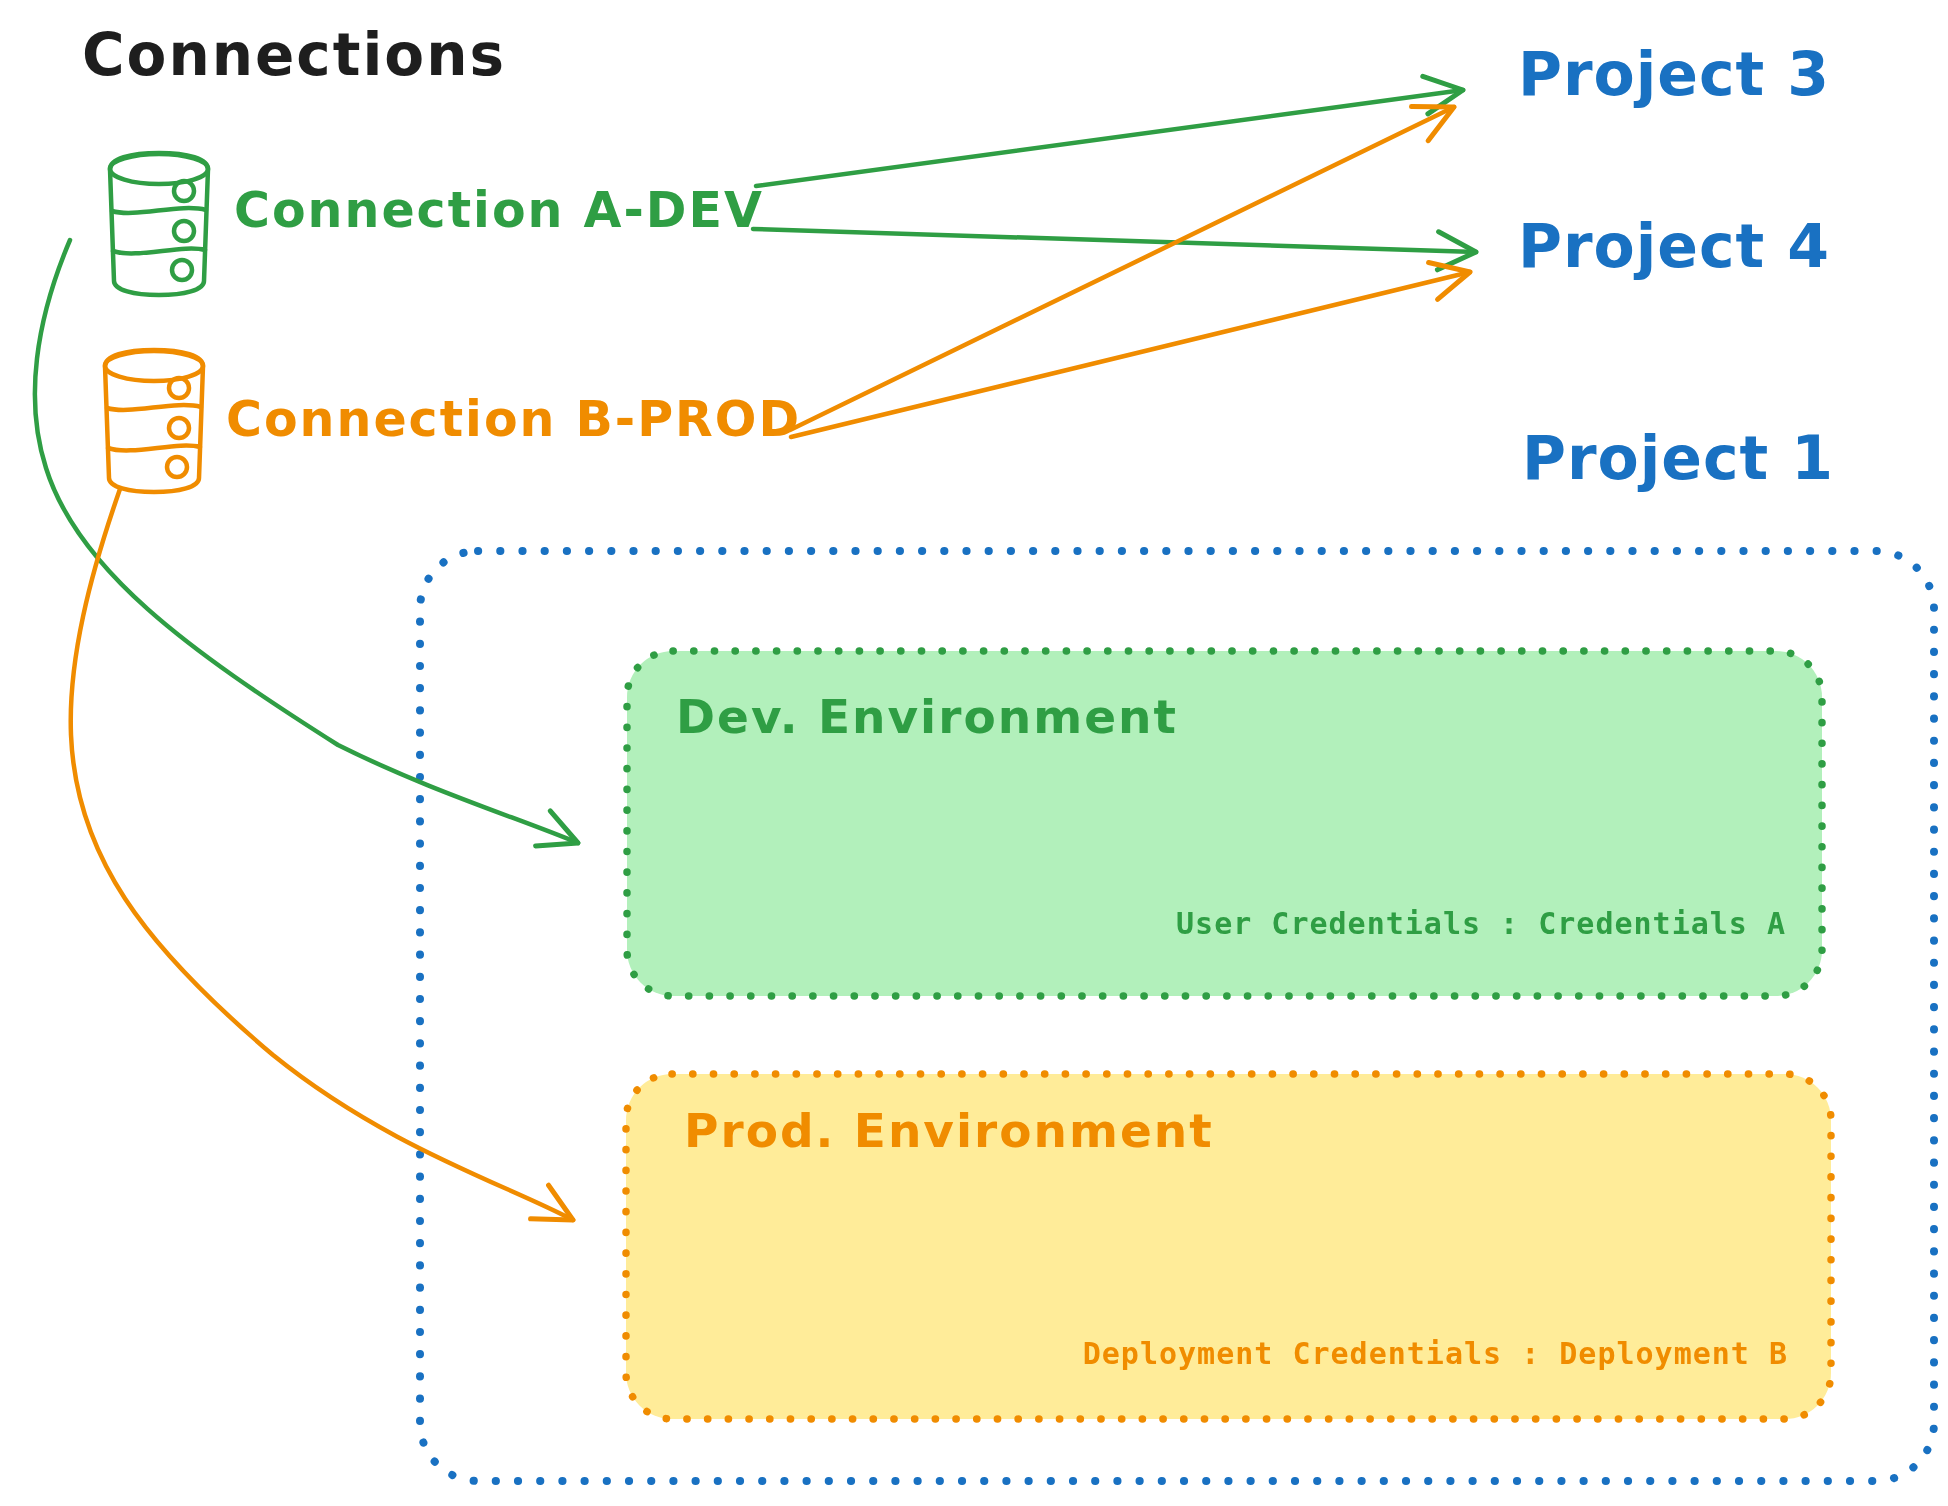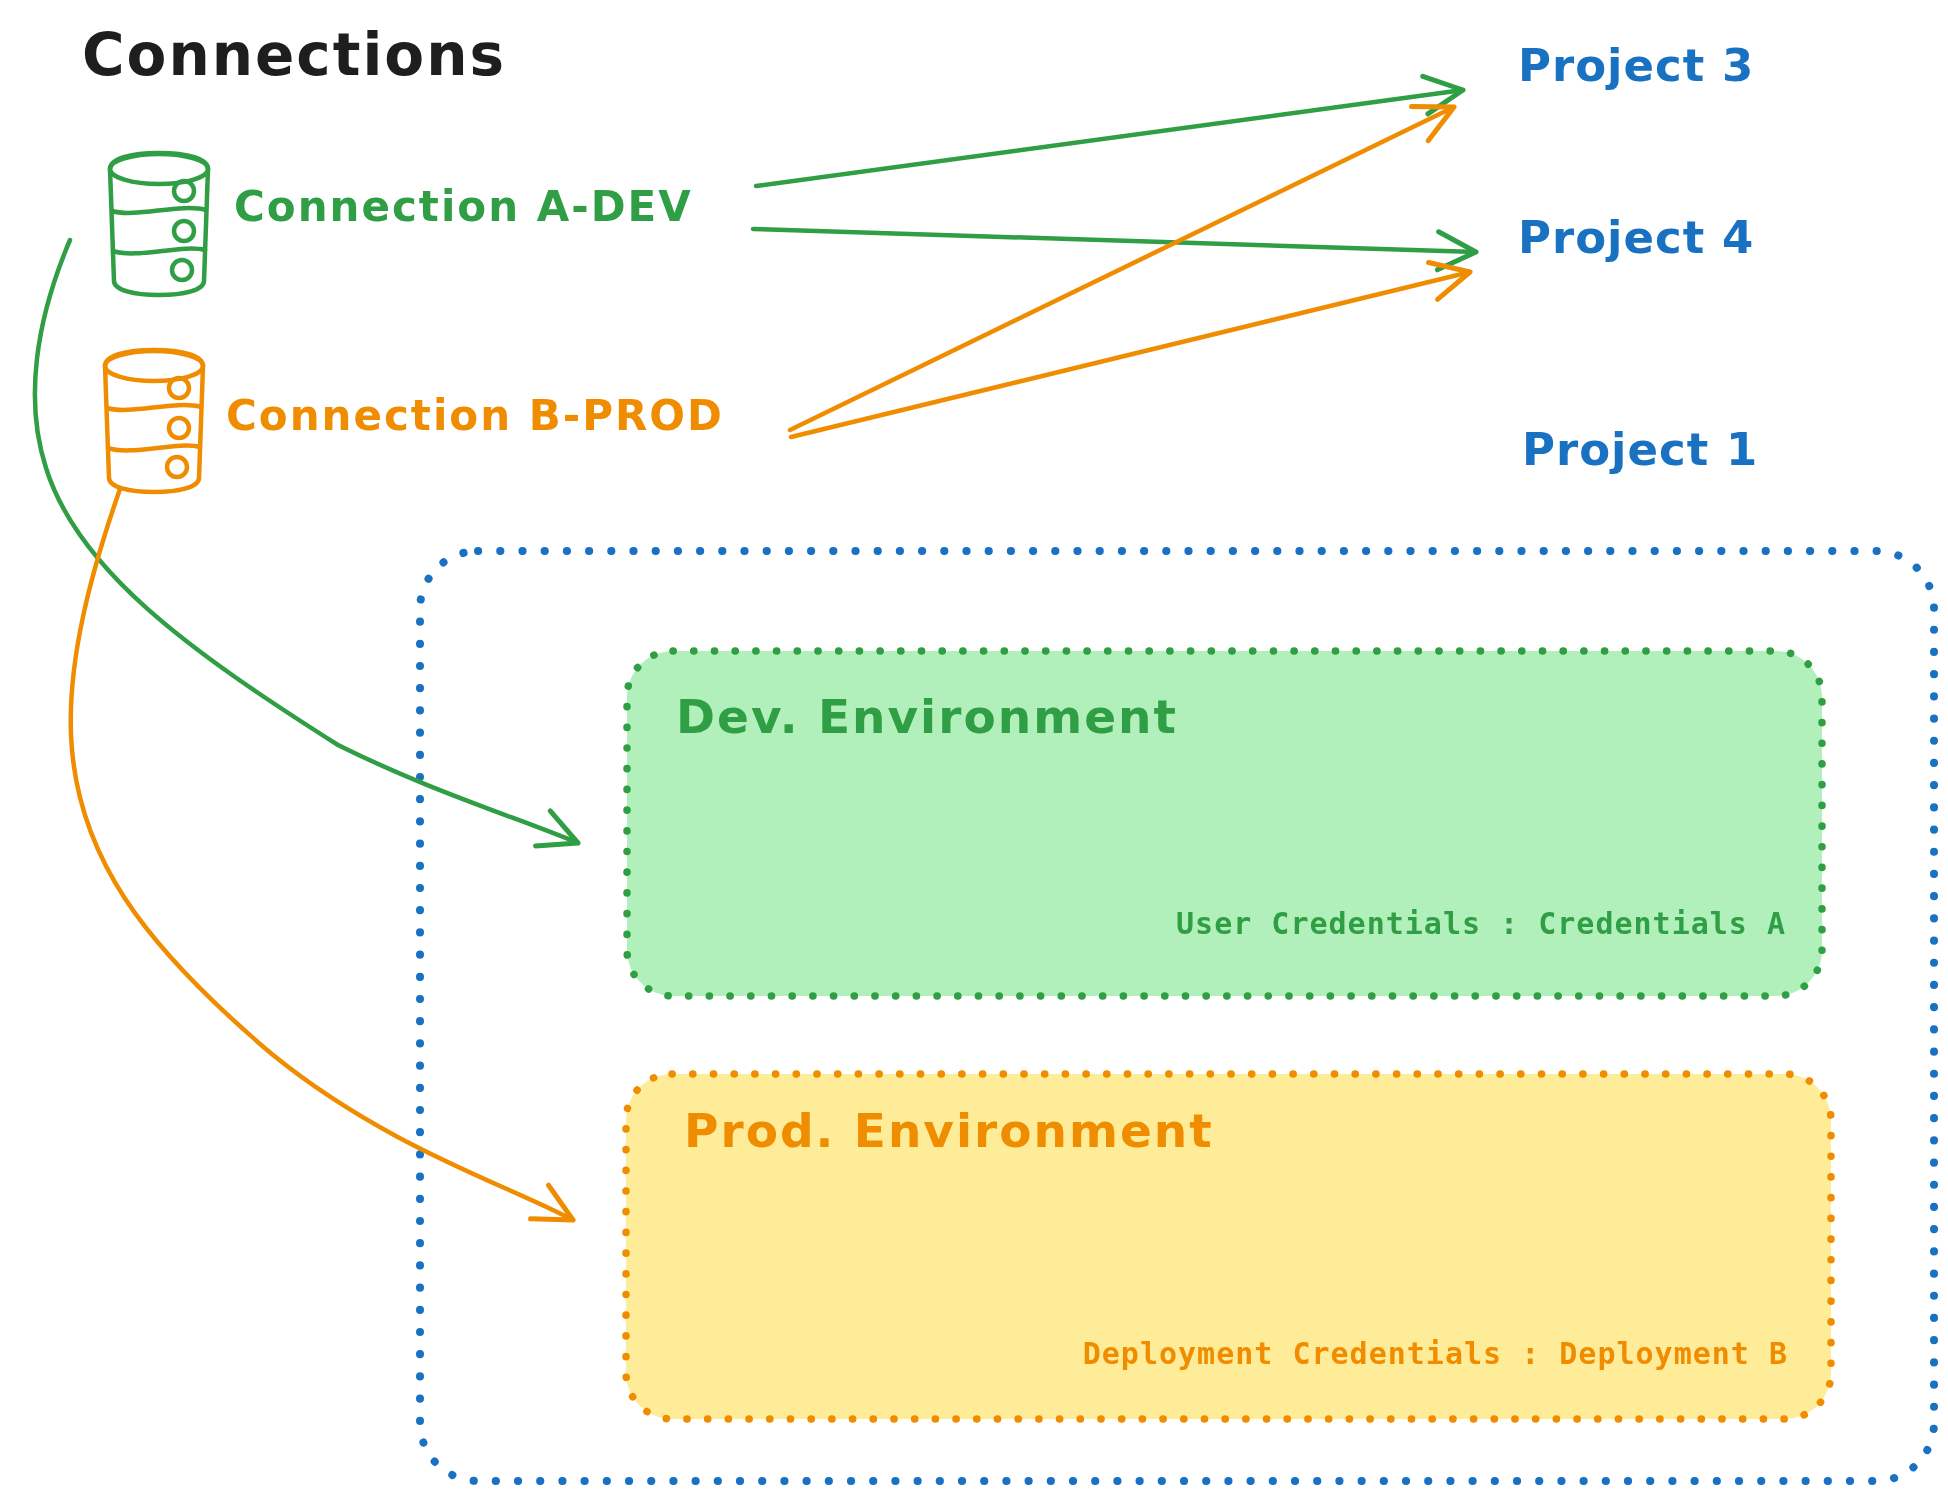--- a/index.html
+++ b/index.html
@@ -4,24 +4,24 @@
 <style>
   html,body{margin:0;padding:0;background:#ffffff;}
   .canvas{
     position:relative;width:1948px;height:1500px;background:#ffffff;overflow:hidden;
     font-family:"DejaVu Sans","Liberation Sans",sans-serif;
     margin-left:8px;
   }
   .layer{position:absolute;left:0;top:0;width:1948px;height:1506px;}
   .label{position:absolute;line-height:1.15;white-space:nowrap;font-weight:700;}
   .title{left:74px;top:22px;font-size:58px;color:var(--black);letter-spacing:2px;}
-  .conn-label{font-size:42px;letter-spacing:2px;}
+  .conn-label{font-size:49px;letter-spacing:2px;}
   .conn-a{left:226px;top:183px;color:var(--green);}
   .conn-b{left:218px;top:392px;color:var(--orange);}
-  .project{font-size:45px;color:var(--blue);letter-spacing:1px;}
+  .project{font-size:60px;color:var(--blue);letter-spacing:1px;}
   .p3{left:1510px;top:40px;}
   .p2{left:1510px;top:212px;}
   .p1{left:1514px;top:424px;}
   .env-title{font-size:47px;letter-spacing:2px;}
   .env-dev{left:668px;top:690px;color:var(--green);}
   .env-prod{left:676px;top:1104px;color:var(--orange);}
   .creds{
     position:absolute;font-family:"DejaVu Sans Mono","Liberation Mono",monospace;
     font-size:30px;font-weight:700;letter-spacing:1px;white-space:nowrap;text-align:right;
   }

